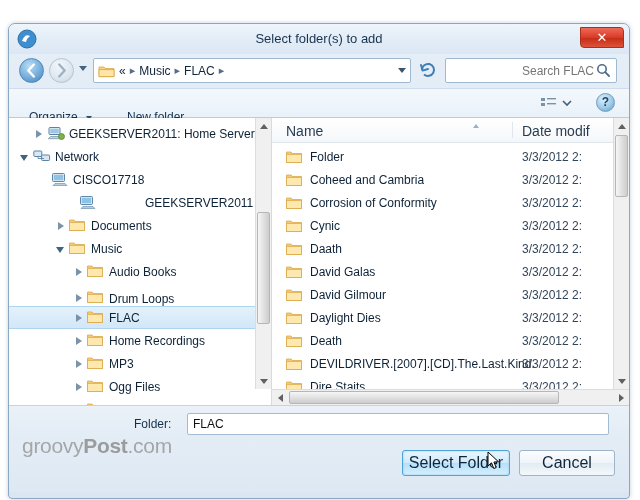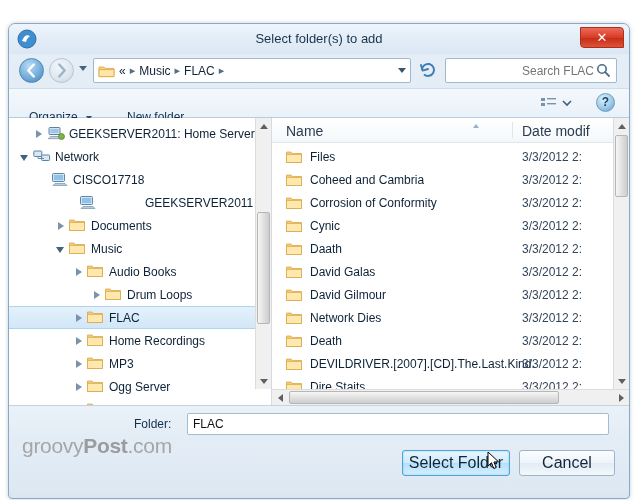--- a/index.html
+++ b/index.html
@@ -641,21 +641,21 @@
           <div class="tree-row" style="padding-left: 62px;">
             <span class="expander">
               <span class="tri"></span>
             </span>
             <span class="tree-icon"><svg class="folder-ico" viewBox="0 0 16 13">
                 <path d="M0.5 2 h4.6 l1.2 1.5 H15.5 v9 H0.5 Z" fill="#f7cd78" stroke="#d6a241" stroke-width="0.7"></path>
                 <path d="M0.5 4.4 h15 v8.1 H0.5 Z" fill="#ffe8ae" stroke="#d6a241" stroke-width="0.7"></path>
               </svg></span>
             <span class="tree-label">Audio Books</span>
           </div>
-          <div class="tree-row" style="padding-left: 80px;">
+          <div class="tree-row" style="padding-left: 62px; align-items: flex-end;">
             <span class="expander">
               <span class="tri"></span>
             </span>
             <span class="tree-icon"><svg class="folder-ico" viewBox="0 0 16 13">
                 <path d="M0.5 2 h4.6 l1.2 1.5 H15.5 v9 H0.5 Z" fill="#f7cd78" stroke="#d6a241" stroke-width="0.7"></path>
                 <path d="M0.5 4.4 h15 v8.1 H0.5 Z" fill="#ffe8ae" stroke="#d6a241" stroke-width="0.7"></path>
               </svg></span>
             <span class="tree-label">Drum Loops</span>
           </div>
           <div class="tree-row selected" style="padding-left: 62px;">
@@ -689,21 +689,21 @@
             <span class="tree-label">MP3</span>
           </div>
           <div class="tree-row" style="padding-left: 62px;">
             <span class="expander">
               <span class="tri"></span>
             </span>
             <span class="tree-icon"><svg class="folder-ico" viewBox="0 0 16 13">
                 <path d="M0.5 2 h4.6 l1.2 1.5 H15.5 v9 H0.5 Z" fill="#f7cd78" stroke="#d6a241" stroke-width="0.7"></path>
                 <path d="M0.5 4.4 h15 v8.1 H0.5 Z" fill="#ffe8ae" stroke="#d6a241" stroke-width="0.7"></path>
               </svg></span>
-            <span class="tree-label">Ogg Server</span>
+            <span class="tree-label">Ogg Files</span>
           </div>
           <div class="tree-row" style="padding-left: 62px;">
             <span class="expander"></span>
             <span class="tree-icon"><svg class="folder-ico" viewBox="0 0 16 13">
                 <path d="M0.5 2 h4.6 l1.2 1.5 H15.5 v9 H0.5 Z" fill="#f7cd78" stroke="#d6a241" stroke-width="0.7"></path>
                 <path d="M0.5 4.4 h15 v8.1 H0.5 Z" fill="#ffe8ae" stroke="#d6a241" stroke-width="0.7"></path>
               </svg></span>
             <span class="tree-label">TAG Podcasts</span>
           </div>
         </div>
@@ -729,21 +729,21 @@
               <path d="M7 1 L10 5 L4 5 Z" fill="#9ab0c4"></path>
             </svg>
         </div>
       </div>
       <div class="file-rows" id="files-host">
           <div class="file-row">
             <span class="fi"><svg class="folder-ico" viewBox="0 0 16 13">
                 <path d="M0.5 2 h4.6 l1.2 1.5 H15.5 v9 H0.5 Z" fill="#f7cd78" stroke="#d6a241" stroke-width="0.7"></path>
                 <path d="M0.5 4.4 h15 v8.1 H0.5 Z" fill="#ffe8ae" stroke="#d6a241" stroke-width="0.7"></path>
               </svg></span>
-            <span class="fname">Files</span>
+            <span class="fname">Folder</span>
             <span class="fdate">3/3/2012 2:</span>
           </div>
           <div class="file-row">
             <span class="fi"><svg class="folder-ico" viewBox="0 0 16 13">
                 <path d="M0.5 2 h4.6 l1.2 1.5 H15.5 v9 H0.5 Z" fill="#f7cd78" stroke="#d6a241" stroke-width="0.7"></path>
                 <path d="M0.5 4.4 h15 v8.1 H0.5 Z" fill="#ffe8ae" stroke="#d6a241" stroke-width="0.7"></path>
               </svg></span>
             <span class="fname">Coheed and Cambria</span>
             <span class="fdate">3/3/2012 2:</span>
           </div>
@@ -785,21 +785,21 @@
                 <path d="M0.5 4.4 h15 v8.1 H0.5 Z" fill="#ffe8ae" stroke="#d6a241" stroke-width="0.7"></path>
               </svg></span>
             <span class="fname">David Gilmour</span>
             <span class="fdate">3/3/2012 2:</span>
           </div>
           <div class="file-row">
             <span class="fi"><svg class="folder-ico" viewBox="0 0 16 13">
                 <path d="M0.5 2 h4.6 l1.2 1.5 H15.5 v9 H0.5 Z" fill="#f7cd78" stroke="#d6a241" stroke-width="0.7"></path>
                 <path d="M0.5 4.4 h15 v8.1 H0.5 Z" fill="#ffe8ae" stroke="#d6a241" stroke-width="0.7"></path>
               </svg></span>
-            <span class="fname">Network Dies</span>
+            <span class="fname">Daylight Dies</span>
             <span class="fdate">3/3/2012 2:</span>
           </div>
           <div class="file-row">
             <span class="fi"><svg class="folder-ico" viewBox="0 0 16 13">
                 <path d="M0.5 2 h4.6 l1.2 1.5 H15.5 v9 H0.5 Z" fill="#f7cd78" stroke="#d6a241" stroke-width="0.7"></path>
                 <path d="M0.5 4.4 h15 v8.1 H0.5 Z" fill="#ffe8ae" stroke="#d6a241" stroke-width="0.7"></path>
               </svg></span>
             <span class="fname">Death</span>
             <span class="fdate">3/3/2012 2:</span>
           </div>

